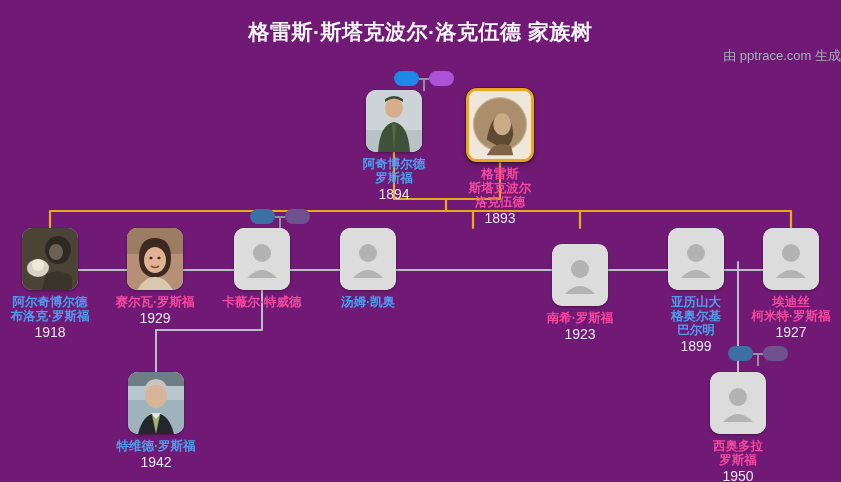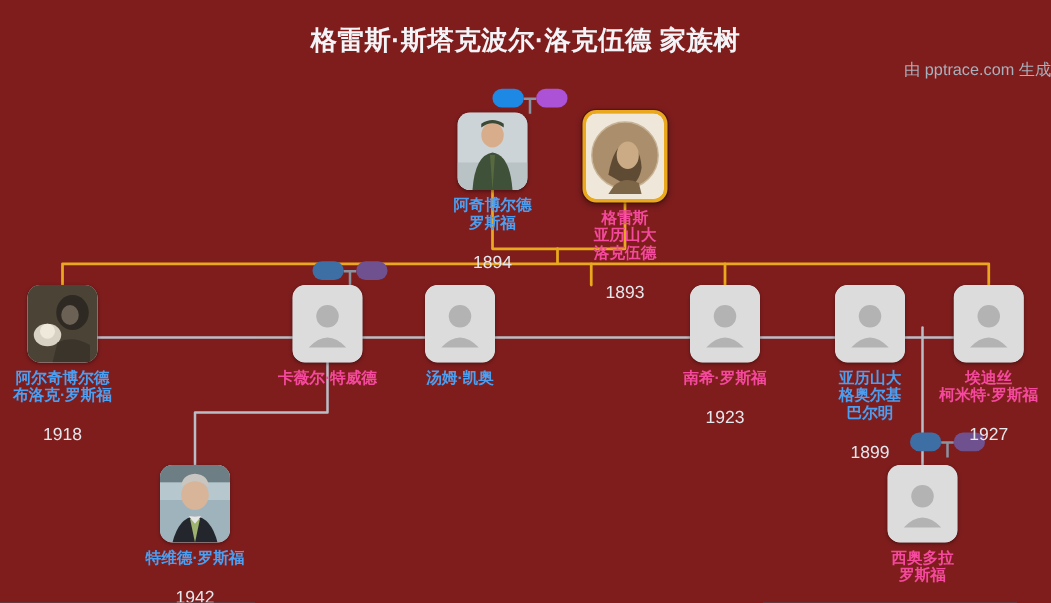--- a/index.html
+++ b/index.html
@@ -4,21 +4,21 @@
 <style>
   html, body {
     margin: 0;
     padding: 0;
     background: #4a525e;
   }
   #stage {
     position: relative;
     width: 841px;
     height: 482px;
-    background: #7f1d1d;
+    background: #701a75;
     overflow: hidden;
     font-family: "Liberation Sans", "DejaVu Sans", sans-serif;
     -webkit-font-smoothing: antialiased;
   }
 
   
   #title {
     position: absolute;
     left: 0; right: 0;
     top: 18px;
@@ -85,21 +85,21 @@
     font-weight: bold;
     line-height: 14px;
     white-space: pre-line;
   }
   .label.male   { color: #4c9ff0; }
   .label.female { color: #f5499d; }
   .year {
     font-size: 14px;
     color: #e4e7ec;
     line-height: 16px;
-    margin-top: 16px;
+    margin-top: 1px;
   }
 
   
   .pills {
     position: absolute;
     width: 60px;
     height: 16px;
     margin-left: -30px;
   }
   .pill {
@@ -201,41 +201,57 @@
       <svg class="ph" viewBox="0 0 56 62" preserveAspectRatio="none">
         <rect width="56" height="62" fill="#efe7da"></rect>
         <circle cx="28" cy="30" r="24" fill="#ab8e6b"></circle>
         <circle cx="28" cy="30" r="24" fill="none" stroke="#c7b296" stroke-width="1"></circle>
         <path d="M16 44 q4 -22 13 -22 q10 0 11 17 q-2 12 -10 13 z" fill="#5f4a33"></path>
         <ellipse cx="30" cy="30" rx="8" ry="10" fill="#cbab85"></ellipse>
         <path d="M20 52 q8 -7 18 -2 l2 8 h-24 z" fill="#7d6547"></path>
       </svg>
     </div>
     <div class="label female">格雷斯
-亚历山大
+斯塔克波尔
 洛克伍德</div>
     <div class="year">1893</div>
   </div>
 
   <div class="node" style="left:50px; top:228px;">
     <div class="card photo">
       <svg class="ph" viewBox="0 0 56 62" preserveAspectRatio="none">
         <rect width="56" height="62" fill="#4a4336"></rect>
         <ellipse cx="36" cy="22" rx="13" ry="14" fill="#2e2a23"></ellipse>
         <ellipse cx="34" cy="24" rx="7" ry="8" fill="#6b6155"></ellipse>
         <ellipse cx="16" cy="40" rx="11" ry="9" fill="#d8d2c4"></ellipse>
         <ellipse cx="16" cy="37" rx="6" ry="6" fill="#efe9dc"></ellipse>
         <path d="M24 46 q12 -6 26 2 l0 14 h-30 z" fill="#3a342b"></path>
       </svg>
     </div>
     <div class="label male">阿尔奇博尔德
 布洛克·罗斯福</div>
     <div class="year">1918</div>
   </div>
 
+  <div class="node" style="left:155px; top:228px;">
+    <div class="card photo">
+      <svg class="ph" viewBox="0 0 56 62" preserveAspectRatio="none">
+        <rect width="56" height="62" fill="#b59076"></rect>
+        <rect width="56" height="26" fill="#9d7c64"></rect>
+        <path d="M12 30 q0 -20 16 -20 q16 0 16 20 q0 18 -16 20 q-16 -2 -16 -20 z" fill="#3c2a22"></path>
+        <ellipse cx="28" cy="32" rx="11" ry="13" fill="#e0b293"></ellipse>
+        <ellipse cx="24" cy="30" rx="1.6" ry="1.3" fill="#3a2a20"></ellipse>
+        <ellipse cx="32" cy="30" rx="1.6" ry="1.3" fill="#3a2a20"></ellipse>
+        <path d="M24 38 q4 3 8 0" stroke="#8d4a45" stroke-width="1.6" fill="none"></path>
+        <path d="M10 62 q8 -14 18 -13 q10 -1 18 13 z" fill="#d9c8ae"></path>
+      </svg>
+    </div>
+    <div class="label female">赛尔瓦·罗斯福</div>
+    <div class="year">1929</div>
+  </div>
 
   <div class="node" style="left:262px; top:228px;">
     <div class="card">
       <svg class="avatar-silhouette" viewBox="0 0 56 62">
         <rect width="56" height="62" rx="10" fill="#dcdcdc"></rect>
         <circle cx="28" cy="25" r="9" fill="#b3b3b3"></circle>
         <path d="M13 50 q15 -16 30 0 z" fill="#b3b3b3"></path>
       </svg>
     </div>
     <div class="label female">卡薇尔·特威德</div>
@@ -247,21 +263,21 @@
       <svg class="avatar-silhouette" viewBox="0 0 56 62">
         <rect width="56" height="62" rx="10" fill="#dcdcdc"></rect>
         <circle cx="28" cy="25" r="9" fill="#b3b3b3"></circle>
         <path d="M13 50 q15 -16 30 0 z" fill="#b3b3b3"></path>
       </svg>
     </div>
     <div class="label male">汤姆·凯奥</div>
   </div>
 
 
-  <div class="node" style="left:580px; top:228px;">
+  <div class="node" style="left:580px; top:244px;">
     <div class="card">
       <svg class="avatar-silhouette" viewBox="0 0 56 62">
         <rect width="56" height="62" rx="10" fill="#dcdcdc"></rect>
         <circle cx="28" cy="25" r="9" fill="#b3b3b3"></circle>
         <path d="M13 50 q15 -16 30 0 z" fill="#b3b3b3"></path>
       </svg>
     </div>
     <div class="label female">南希·罗斯福</div>
     <div class="year">1923</div>
   </div>

